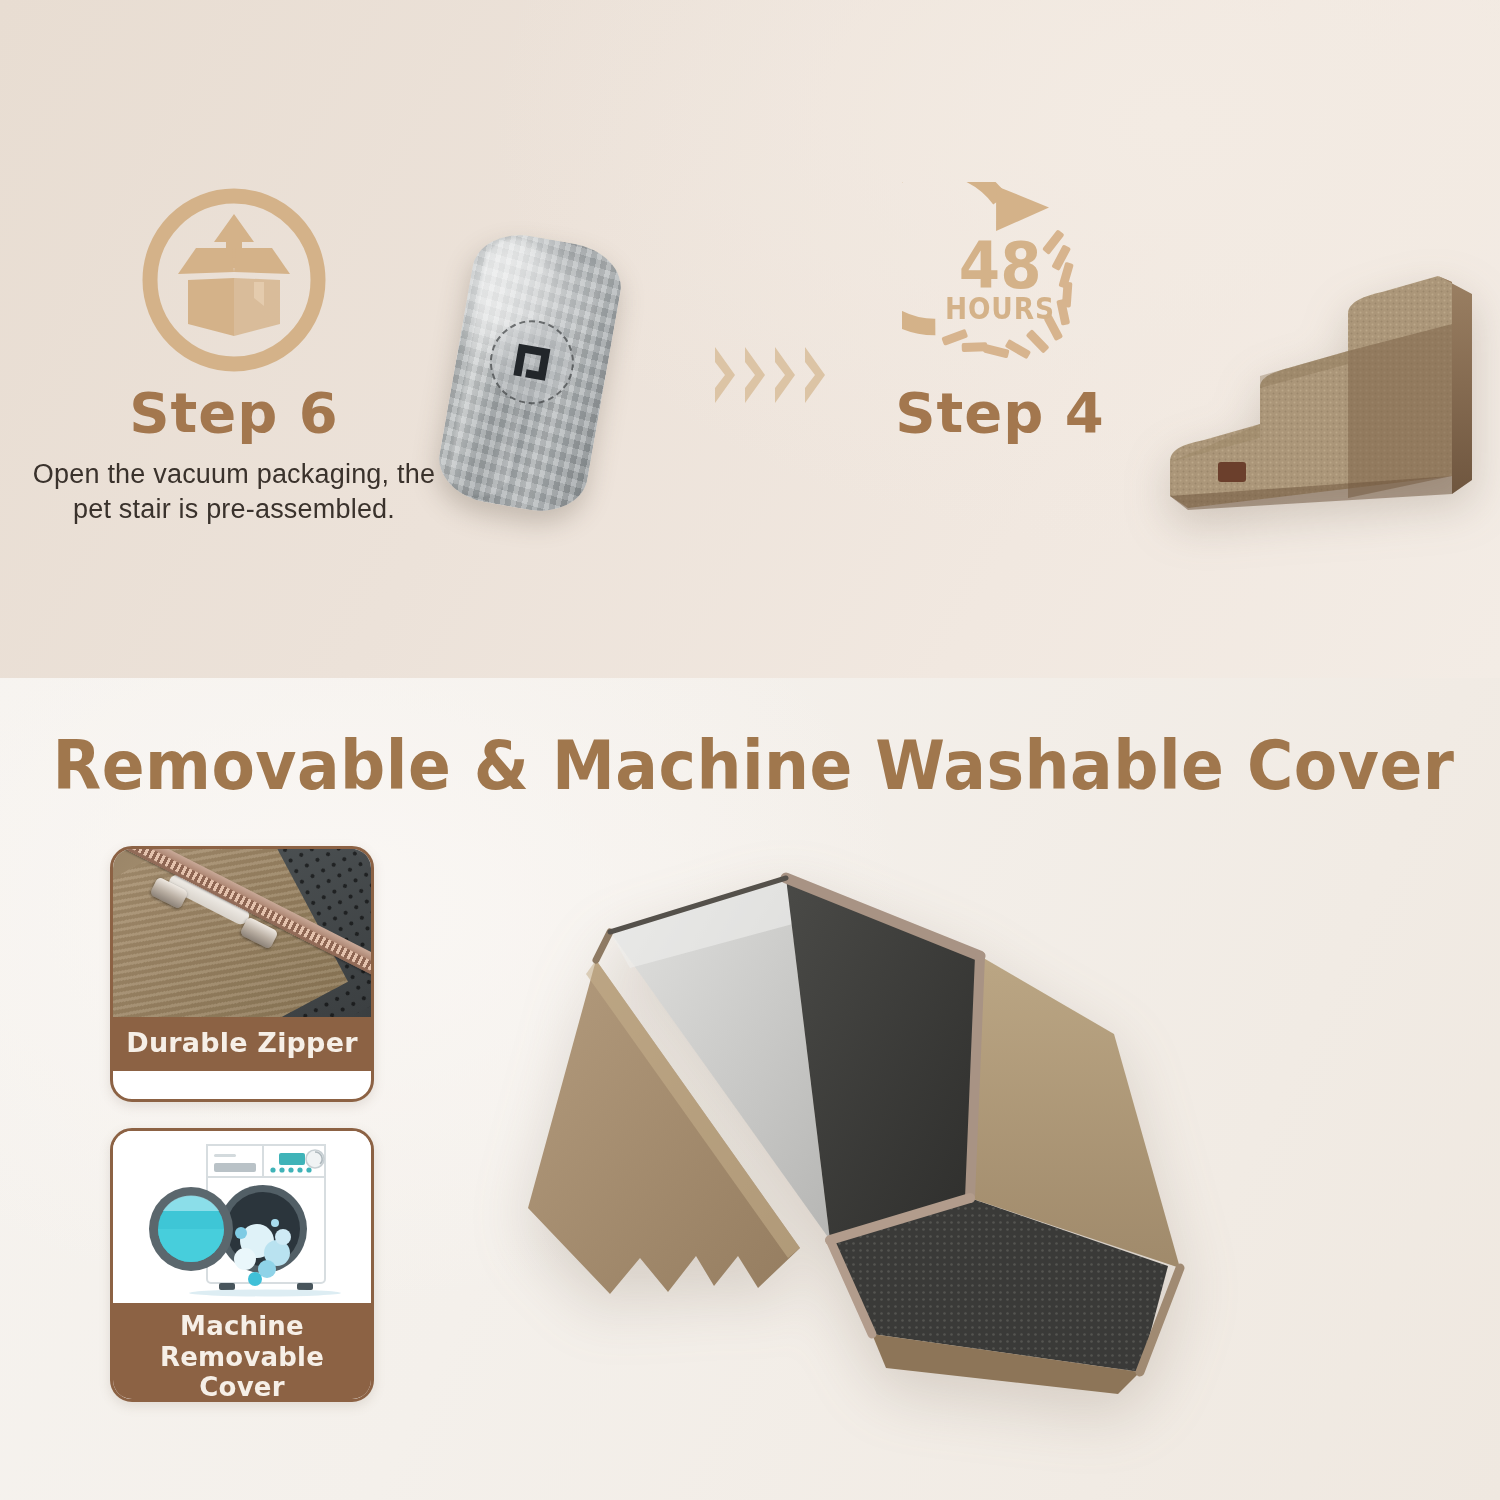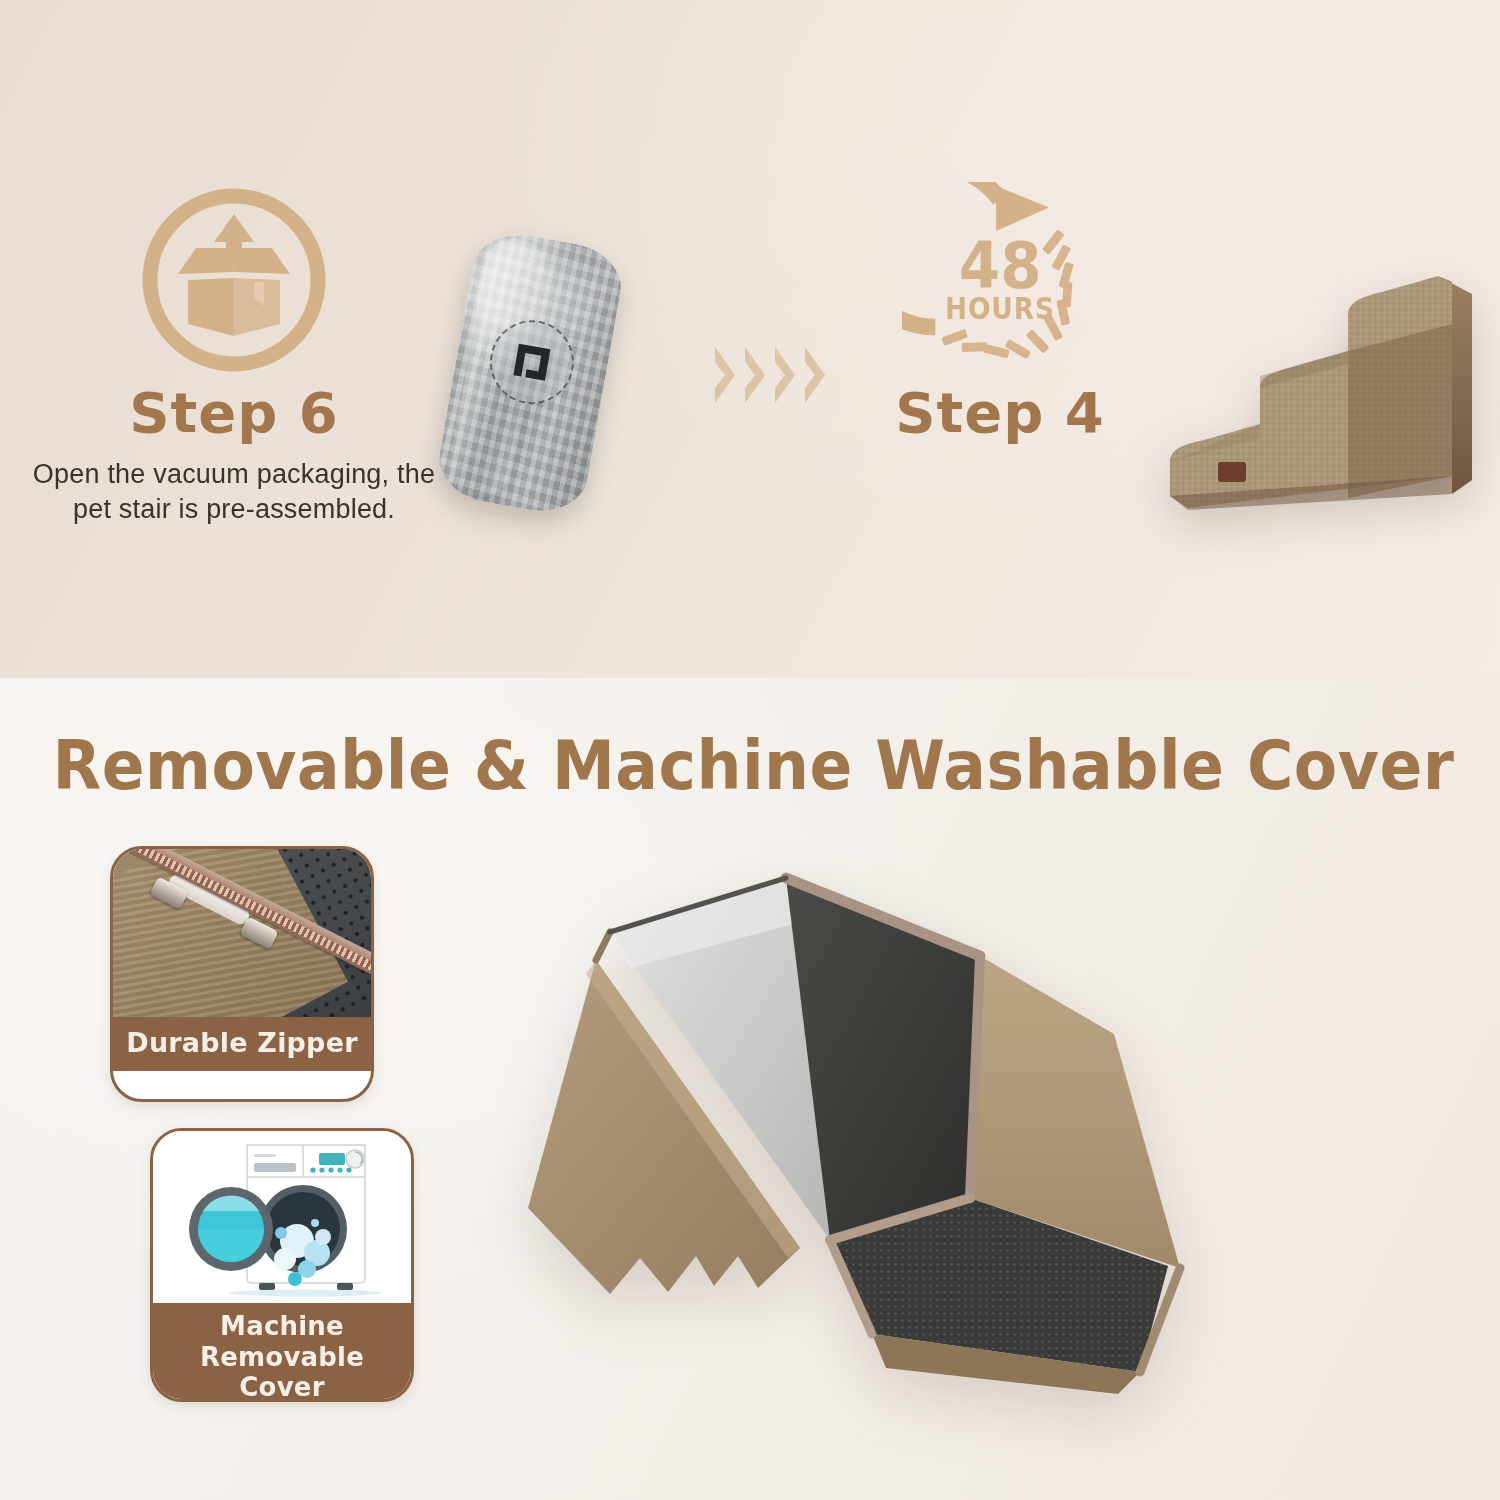--- a/index.html
+++ b/index.html
@@ -101,27 +101,27 @@
     letter-spacing:0.5px;
     color:#a0774d;
     transform:scaleX(0.93);
     white-space:nowrap;
   }
 
   
   .card{
     position:absolute;width:258px;
     border:3px solid #8c6244;
-    border-radius:32px;
+    border-radius:22px;
     overflow:hidden;
     background:#fff;
     box-shadow:0 4px 12px rgba(120,98,80,.16);
   }
   #card-zipper{left:110px;top:846px;height:250px;}
-  #card-washer{left:110px;top:1128px;height:268px;margin-left:40px;}
+  #card-washer{left:110px;top:1128px;height:268px;}
   .card-img{position:relative;width:100%;height:168px;overflow:hidden;}
   #card-washer .card-img{height:172px;background:#ffffff;}
   .card-label{
     background:#8c6244;
     color:#f6efe7;
     font-family:"DejaVu Sans", sans-serif;
     font-weight:bold;
     font-size:27px;
     line-height:1.18;
     text-align:center;

